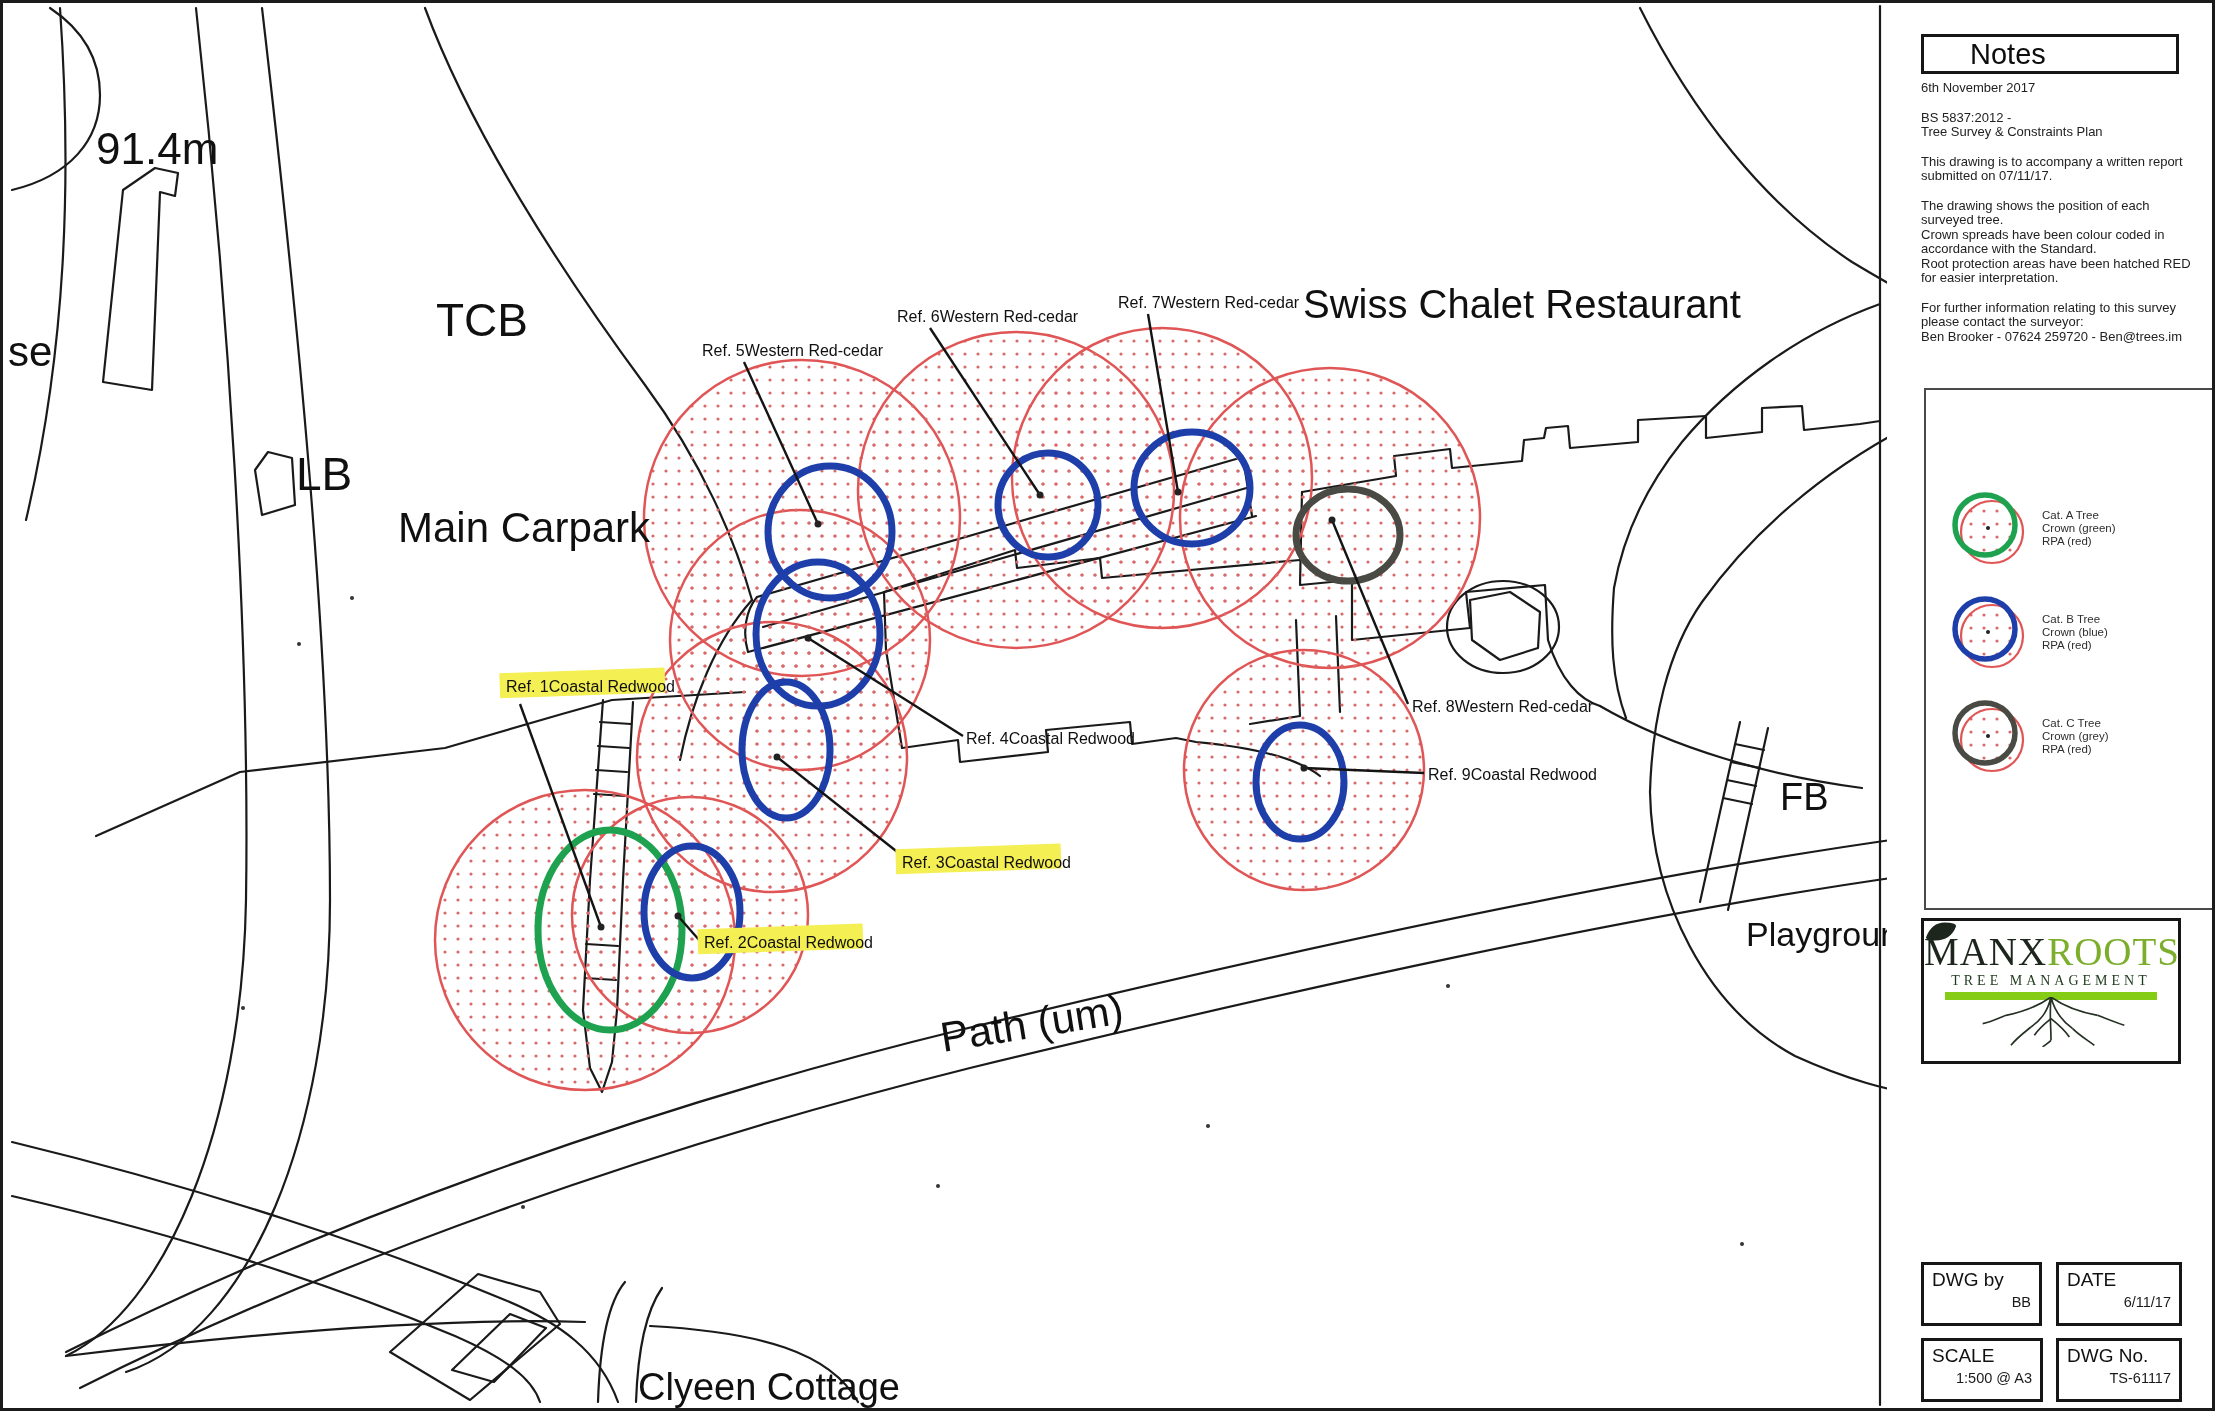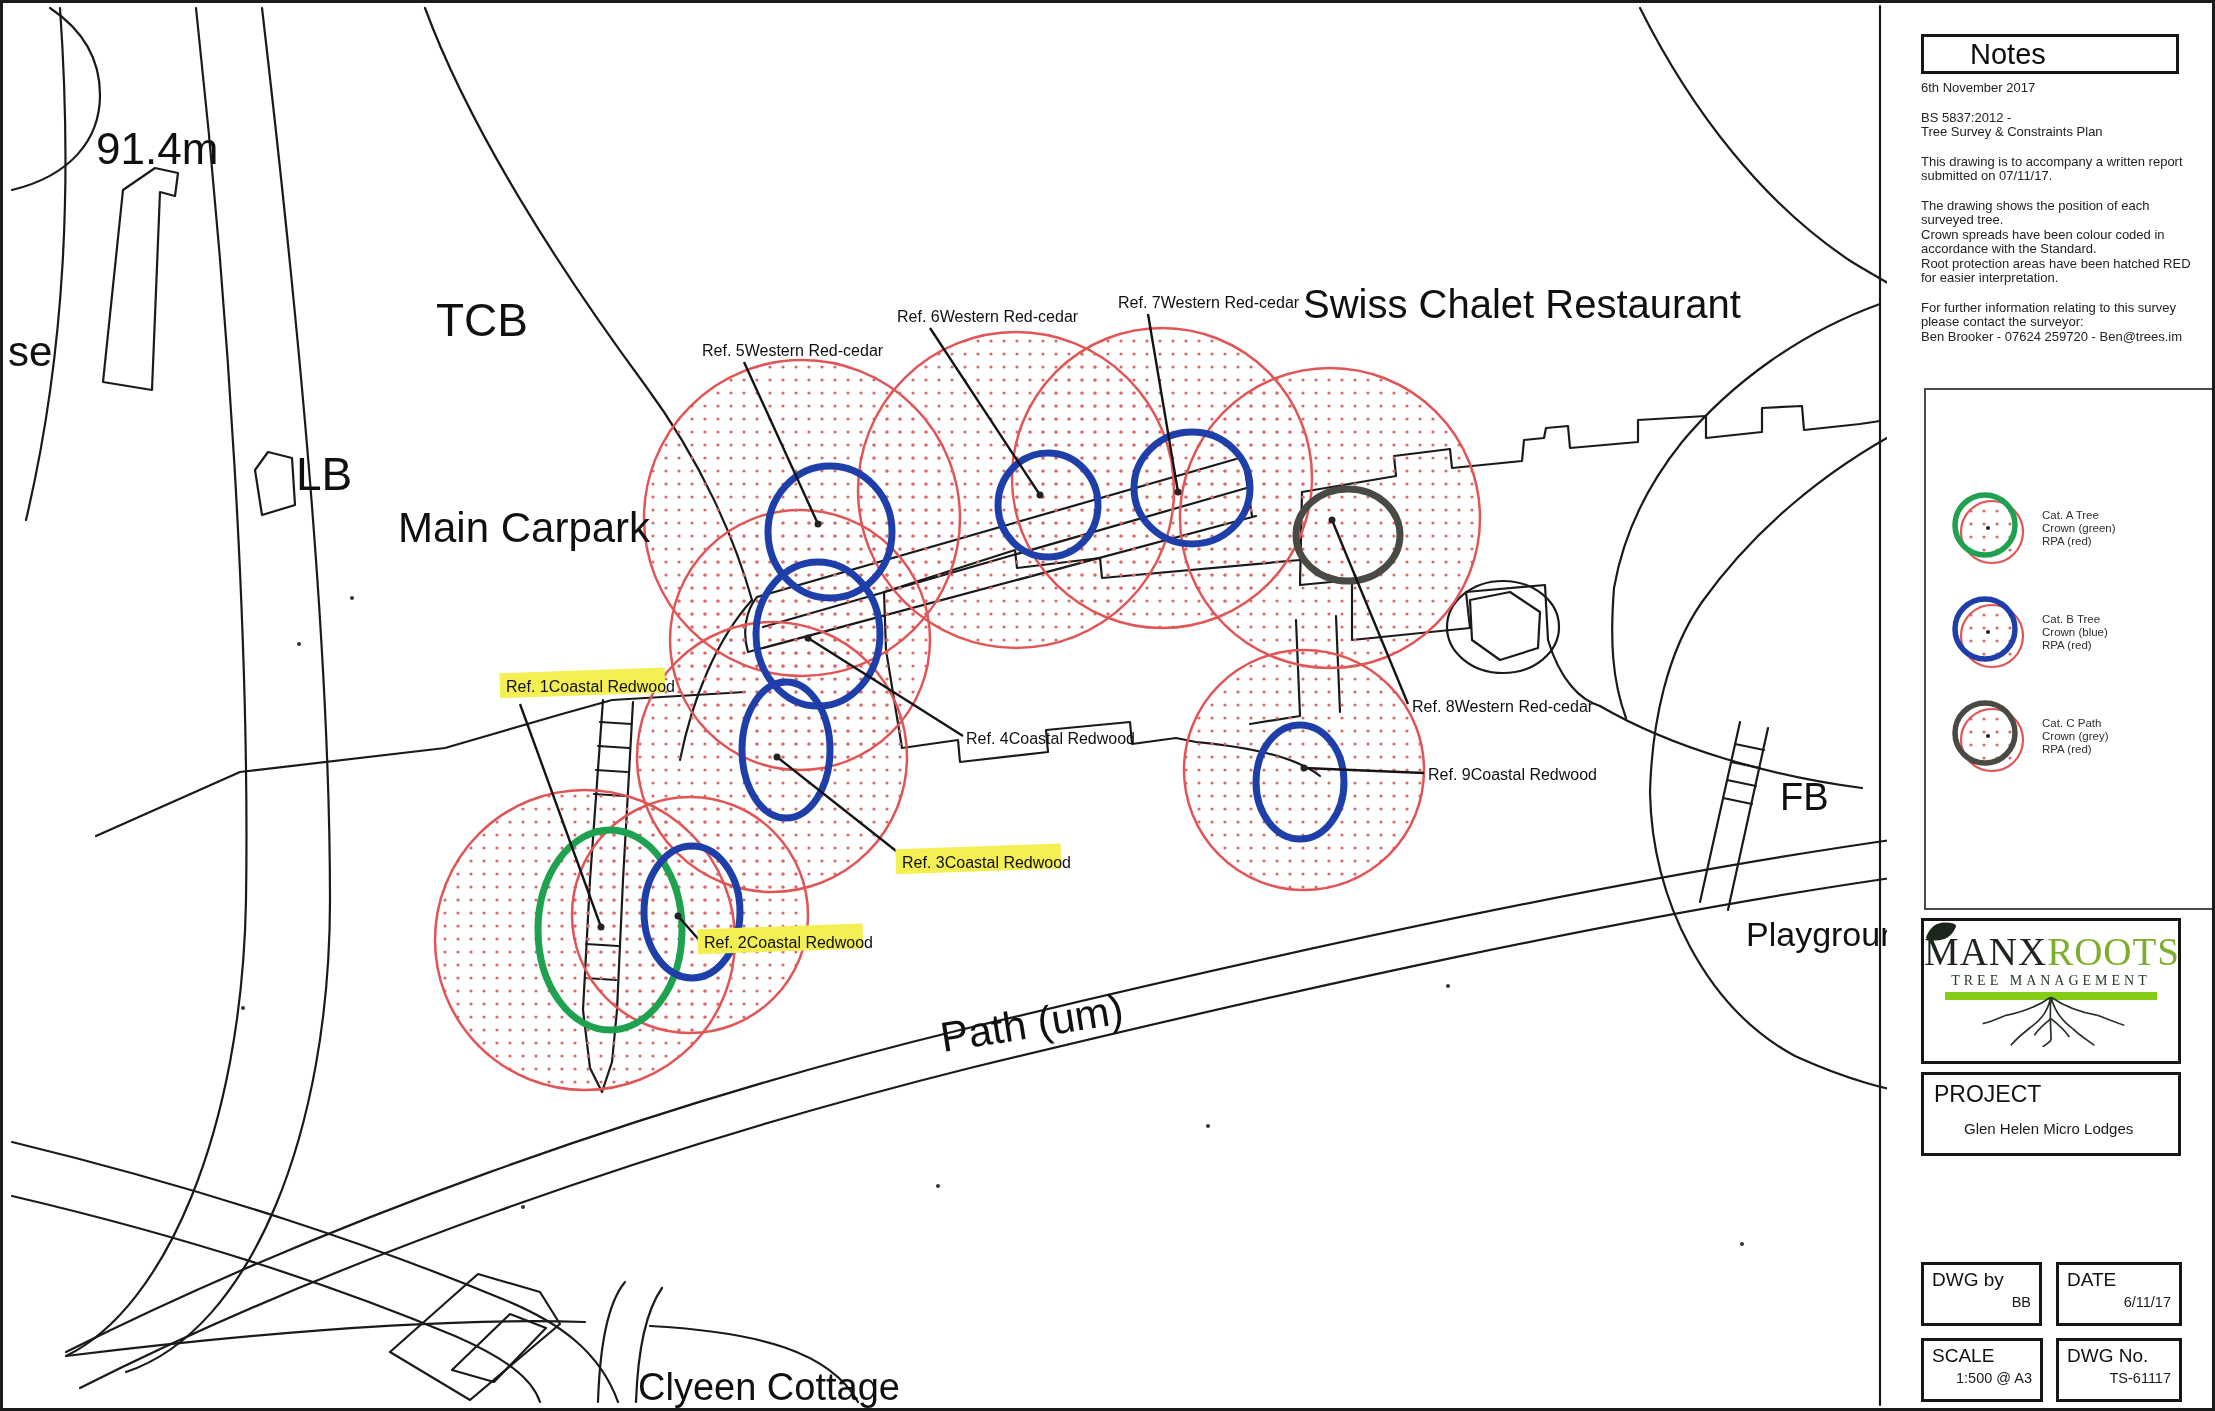--- a/index.html
+++ b/index.html
@@ -212,21 +212,21 @@
           <div>RPA (red)</div>
         </div>
       </div>
       <div class="legend-item">
         <svg width="92" height="92" viewBox="0 0 92 92">
           <circle cx="50" cy="50" r="31" fill="url(#rpaDots)" stroke="#e05555" stroke-width="2.2"></circle>
           <circle cx="43" cy="43" r="30" fill="none" stroke="#4a4a44" stroke-width="5.5"></circle>
           <circle cx="46" cy="46" r="2" fill="#222"></circle>
         </svg>
         <div class="legend-text">
-          <div>Cat. C Path</div>
+          <div>Cat. C Tree</div>
           <div>Crown (grey)</div>
           <div>RPA (red)</div>
         </div>
       </div>
     </div>
 
   <div class="box logo-box">
     <div class="logo-line">
       <svg class="leaf" width="34" height="24" viewBox="0 0 36 24">
         <path d="M2,18 Q8,2 22,2 Q34,2 34,6 Q28,22 10,21 Q4,21 2,18 Z" fill="#1d261d"></path>
@@ -240,24 +240,20 @@
       <g fill="none" stroke="#243024" stroke-width="2">
         <path d="M100,0 C96,16 90,26 76,36 M100,0 C104,16 112,28 126,38 M100,0 C98,22 100,34 100,52"></path>
         <path d="M100,0 C86,10 66,18 46,22 M100,0 C114,10 134,18 156,22"></path>
         <path d="M76,36 C66,44 58,50 52,58 M126,38 C134,46 144,52 152,58 M100,52 C96,56 92,58 90,60"></path>
         <path d="M46,22 C36,26 28,30 18,32 M156,22 C166,26 176,30 188,34"></path>
         <path d="M100,26 C90,34 84,40 80,46 M100,26 C110,34 118,42 122,48"></path>
       </g>
     </svg>
   </div>
 
-  <div class="box project-box">
-    <div class="box-label">PROJECT</div>
-    <div class="box-value">Glen Helen Micro Lodges</div>
-  </div>
 
 
   <div class="box cell dwgby-box">
     <div class="box-label sm">DWG by</div>
     <div class="box-value">BB</div>
   </div>
   <div class="box cell date-box">
     <div class="box-label sm">DATE</div>
     <div class="box-value">6/11/17</div>
   </div>

